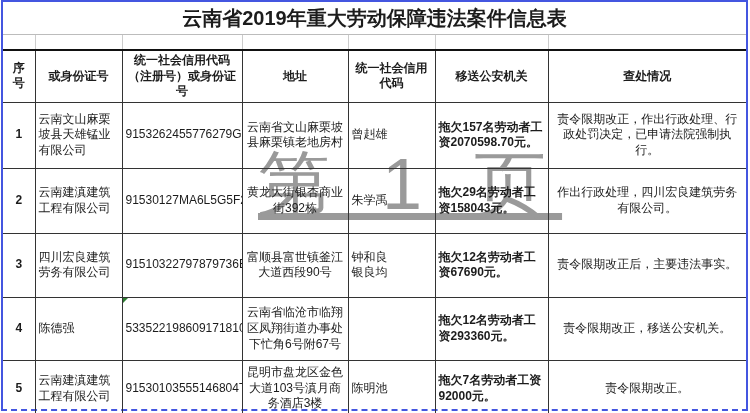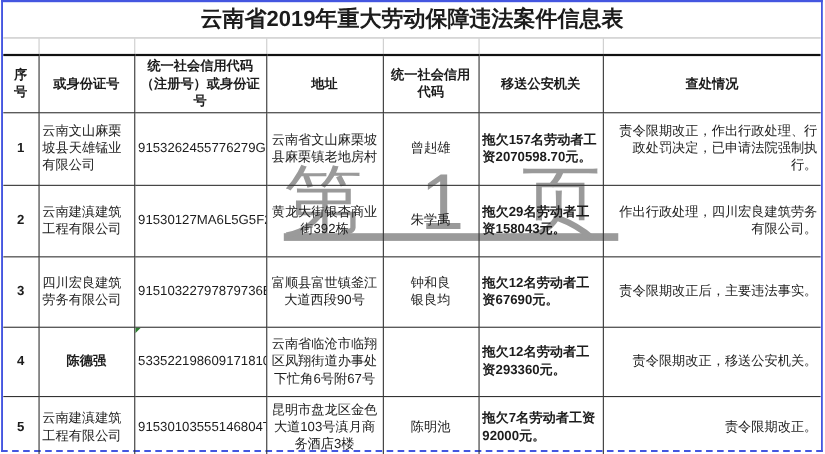--- a/index.html
+++ b/index.html
@@ -12,26 +12,26 @@
   .title-row{position:relative;z-index:1;height:32px;line-height:32px;text-align:center;
              font-size:20px;font-weight:bold;border-bottom:1px solid #bcbcbc;}
   table.cases{position:relative;z-index:1;width:100%;table-layout:fixed;border-collapse:collapse;
               border-style:hidden;background:transparent;}
   table.cases td,table.cases th{border:1px solid #333333;vertical-align:middle;
               font-size:12px;line-height:1.3;padding:2px 3px;overflow:hidden;white-space:pre-line;}
   tr.spacer td{border:1px solid #cccccc;border-bottom:none;}
   tr.head th{border-top:2px solid #111111;font-weight:bold;text-align:center;padding:2px 4px;}
   .c-no{text-align:center;font-weight:bold;}
   .c-entity{text-align:left;}
-  .c-entity.center{text-align:center;font-weight:bold;margin-left:20px;}
+  .c-entity.center{text-align:left;font-weight:normal;margin-left:20px;}
   .c-code{text-align:left;font-size:10.5px;white-space:nowrap;letter-spacing:0;}
   .c-addr{text-align:center;margin-left:15px;}
-  .c-rep{text-align:center;}
+  .c-rep{text-align:left;}
   .c-facts{text-align:left;font-weight:bold;}
-  .c-hand{text-align:right;}
+  .c-hand{text-align:center;}
   .flag-cell{position:relative;}
   .flag-icon{position:absolute;left:0;top:0;width:0;height:0;
              border-top:5px solid #2e7d32;border-right:5px solid transparent;}
 </style>
 </head>
 <body>
 
 <div class="screen">
   <div class="watermark">第 1 页</div>
   <div class="page-frame">

